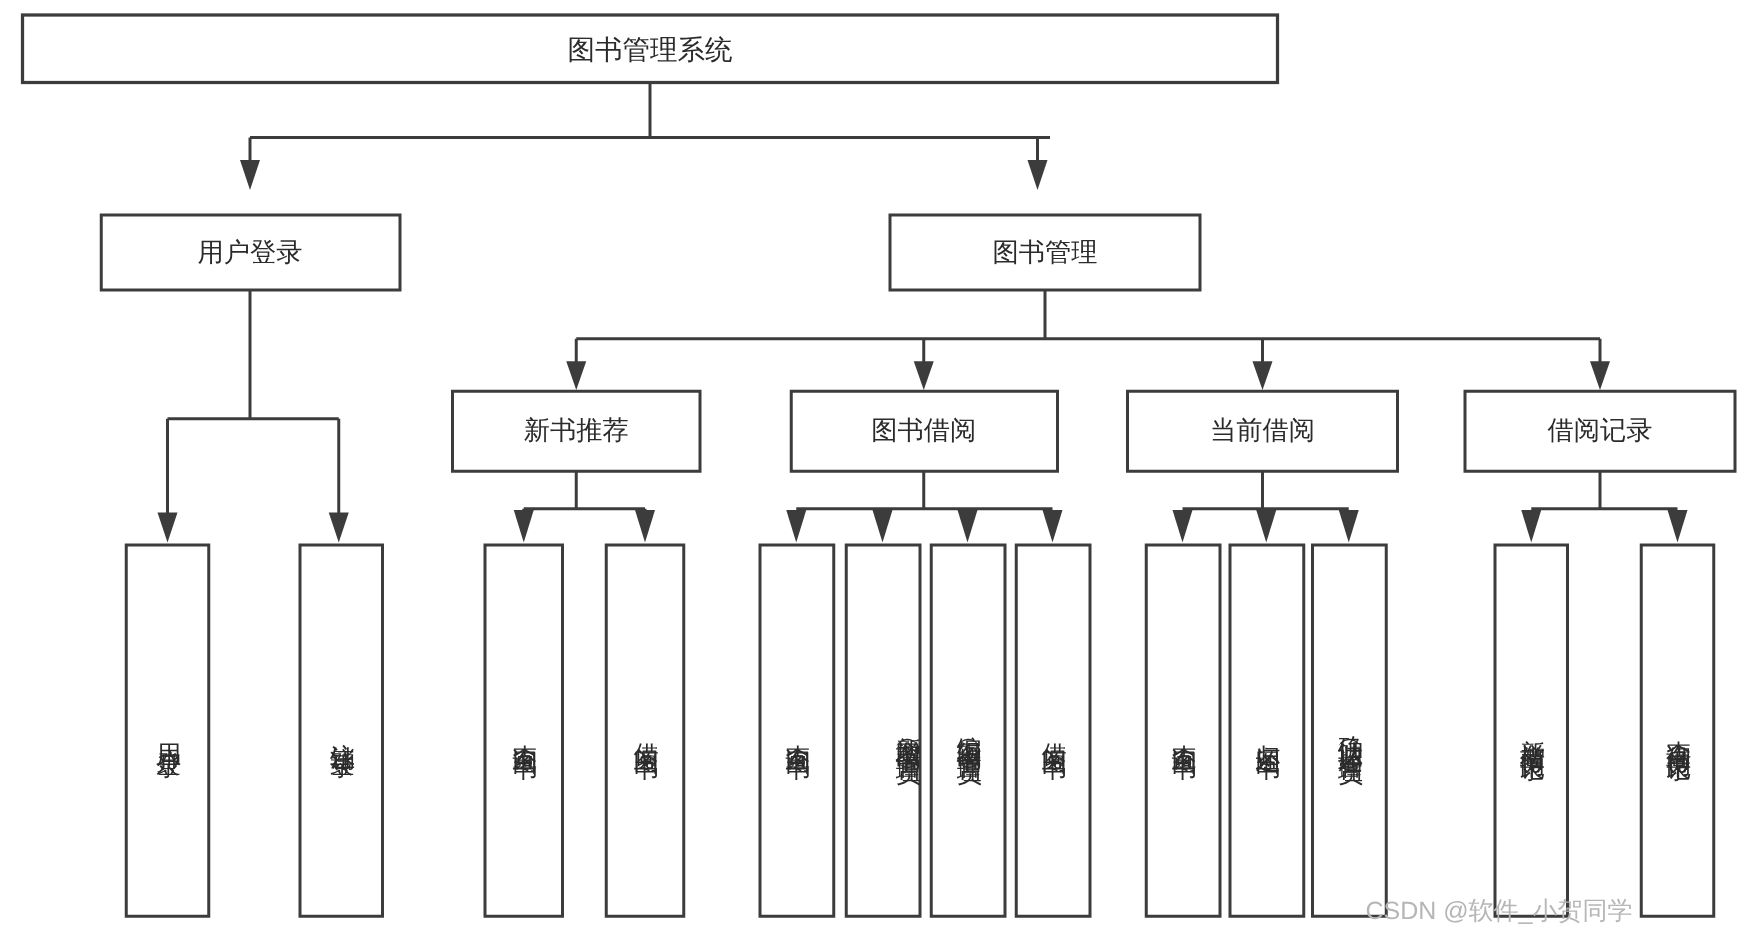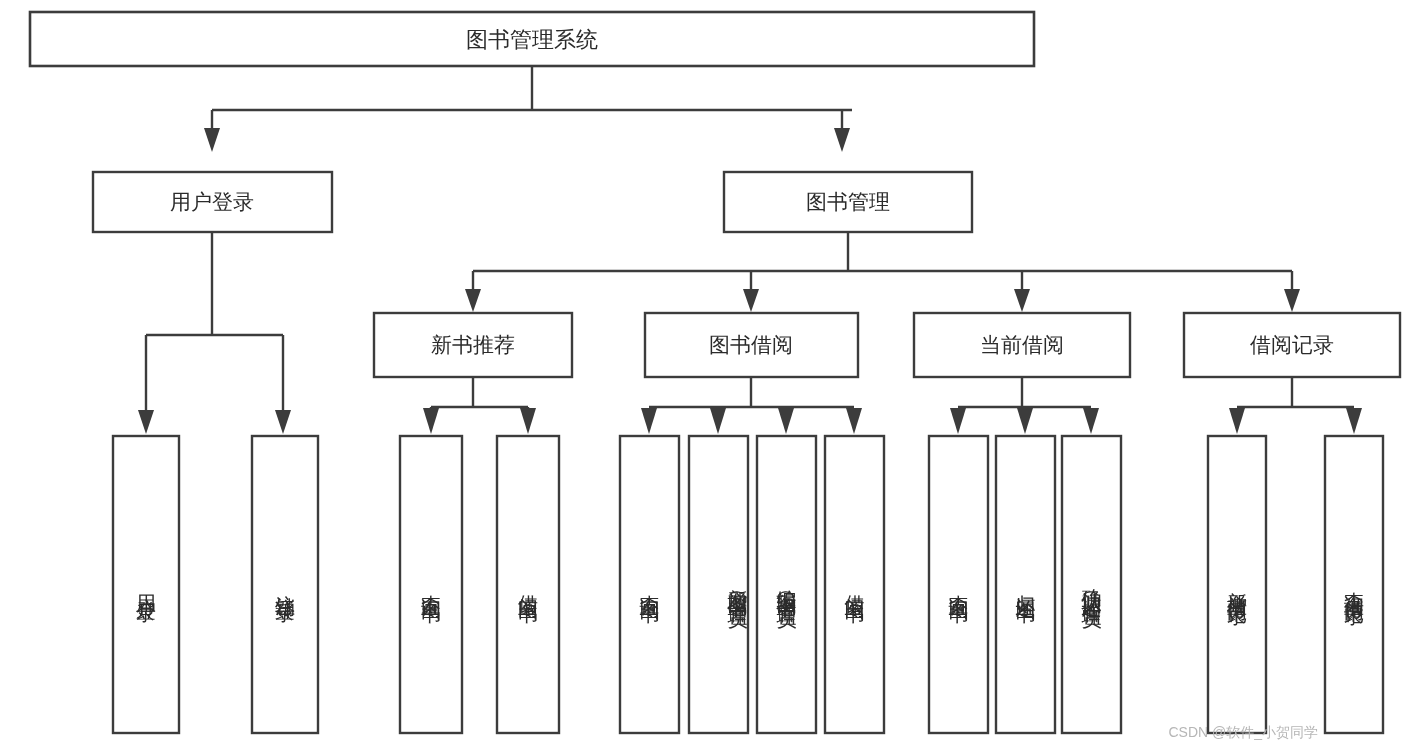--- a/index.html
+++ b/index.html
@@ -9,21 +9,21 @@
   }
   body {
     width: 1405px;
     height: 747px;
     font-family: "Liberation Sans", "DejaVu Sans", sans-serif;
     overflow: hidden;
     position: relative;
   }
   #diagram-root {
     position: absolute;
-    left: 12px;
+    left: 0;
     top: 0;
     width: 1318px;
     height: 747px;
   }
   svg.flow {
     display: block;
     width: 1405px;
     height: 747px;
   }
   .node-rect {
@@ -68,21 +68,21 @@
     letter-spacing: 3px;
     text-align: center;
     white-space: nowrap;
     pointer-events: none;
   }
   .watermark {
     position: absolute;
     right: 12px;
     bottom: 5px;
     font-family: "Liberation Sans", "DejaVu Sans", sans-serif;
-    font-size: 14px;
+    font-size: 20px;
     color: #b6b6b6;
     white-space: nowrap;
   }
 </style>
 </head>
 <body>
 
 <div id="diagram-root">
 
   <svg class="flow" viewBox="0 0 1405 747">

